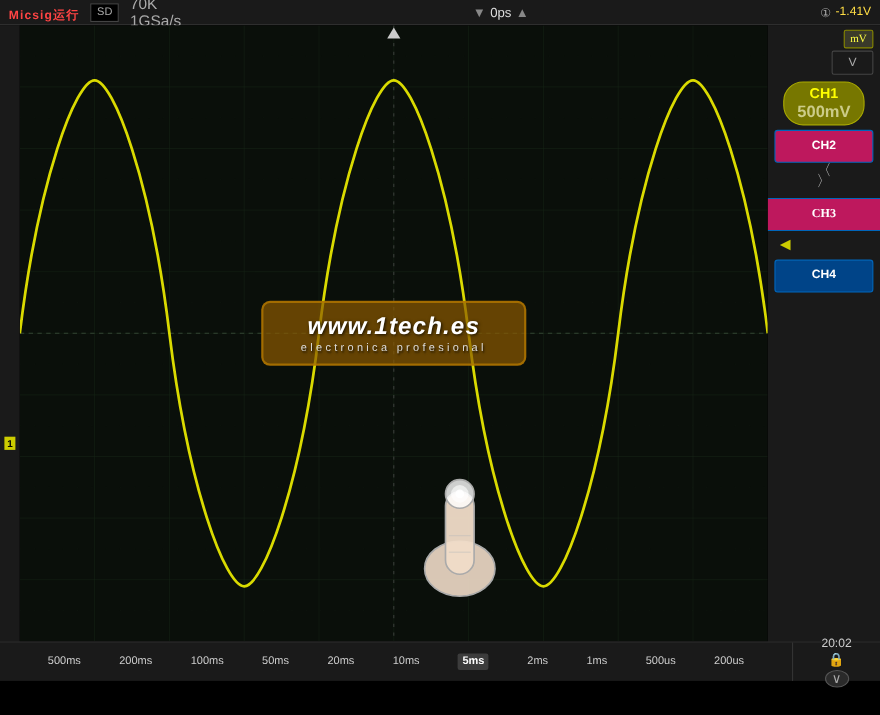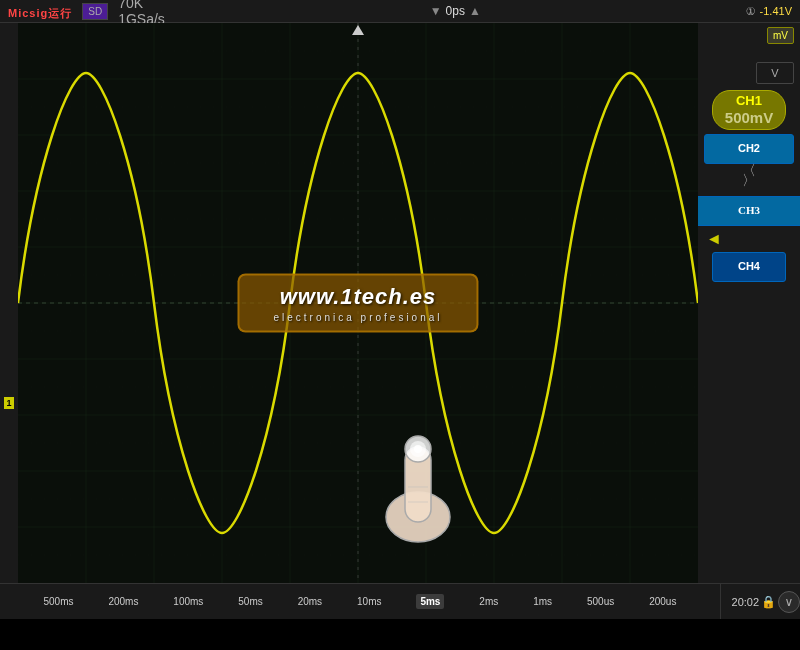--- a/index.html
+++ b/index.html
@@ -24,21 +24,21 @@
     }
     .logo {
       color: #00bfff;
       font-size: 18px;
       font-style: italic;
       font-weight: bold;
       letter-spacing: 1px;
     }
     .logo span { color: #ff4444; font-size: 11px; font-style: normal; }
     .top-badge {
-      background: #4c1d95;
+      background: #000000;
       color: #aaa;
       font-size: 10px;
       padding: 2px 5px;
       border: 1px solid #444;
     }
     .top-info {
       color: #aaa;
       font-size: 10px;
     }
     .top-center {
@@ -211,21 +211,21 @@
     }
     .level-arrow-down {
       position: absolute;
       bottom: -14px;
       left: 50%;
       transform: translateX(-50%);
       color: #aaa;
       font-size: 14px;
     }
     .ch3-btn {
-      background: #0369a1;
+      background: #be185d;
       border-color: #0066bb;
     }
     .ch4-btn {
       background: #004488;
       border-color: #0066bb;
     }
     .ch-arrow {
       color: #cccc00;
       font-size: 16px;
       align-self: flex-start;
@@ -257,22 +257,23 @@
       color: #fff;
       font-size: 10px;
       background: rgba(255,255,255,0.15);
       padding: 2px 4px;
       border-radius: 2px;
       font-weight: bold;
     }
     #bottom-right {
       width: 80px;
       display: flex;
-      align-items: center;
-      justify-content: flex-end;
+      flex-direction: column;
+      align-items: center;
+      justify-content: center;
       border-left: 1px solid #333;
       height: 100%;
       gap: 2px;
     }
     .time-display {
       color: #ccc;
       font-size: 11px;
     }
     .scroll-btn {
       background: #2a2a2a;
@@ -423,21 +424,21 @@
 
         <ellipse cx="60" cy="62" rx="8" ry="8" fill="rgba(255,255,255,0.6)"></ellipse>
         <ellipse cx="60" cy="62" rx="4" ry="4" fill="rgba(255,255,255,0.9)"></ellipse>
       </svg>
     </div>
   </div>
 
   <div id="right-panel">
 
     <div class="unit-group">
-      <div class="mV-btn" style="margin-bottom:18px;">mV</div>
+      <div class="mV-btn" style="margin-bottom:2px;font-family:Liberation Serif, serif;">mV</div>
       <div class="v-label">V</div>
     </div>
 
     <div class="ch-btn ch1-btn" style="width:74px;height:40px;flex-direction:column;border-radius:18px;">
       <div class="ch-main">CH1</div>
       <div class="ch-sub">500mV</div>
     </div>
 
     <div class="ch-btn ch3-btn" style="width:90px;height:30px;">
       <span>CH2</span>
@@ -447,21 +448,21 @@
       <div class="level-arrow-up">〈</div>
       <div class="level-arrow-down">〉</div>
     </div>
 
     <div class="ch-btn ch3-btn" style="width:111px;height:30px;margin-top:8px;font-family:Liberation Serif, serif;">
       <span>CH3</span>
     </div>
 
     <div class="ch-arrow">◄</div>
 
-    <div class="ch-btn ch4-btn" style="width:74px;height:30px;">
+    <div class="ch-btn ch4-btn" style="width:90px;height:30px;">
       <span>CH4</span>
     </div>
 
     <div class="right-spacer"></div>
   </div>
 </div>
 
 <div id="bottom-bar">
   <div id="time-scale">
   <div class="time-label">500ms</div>

